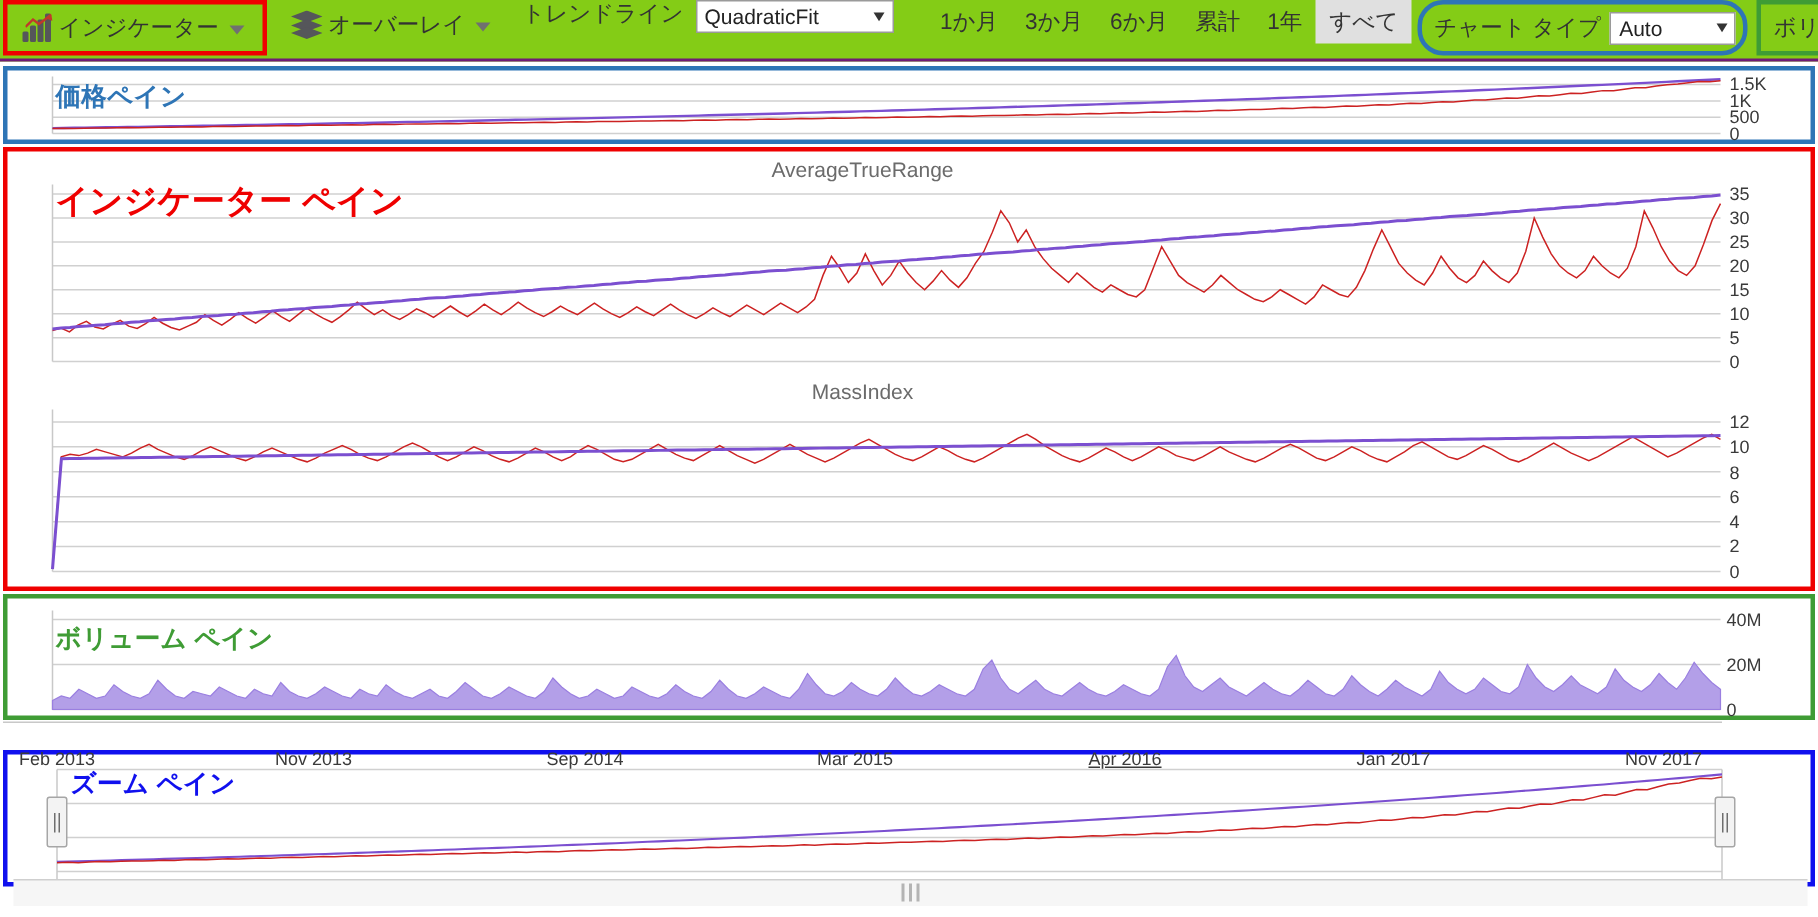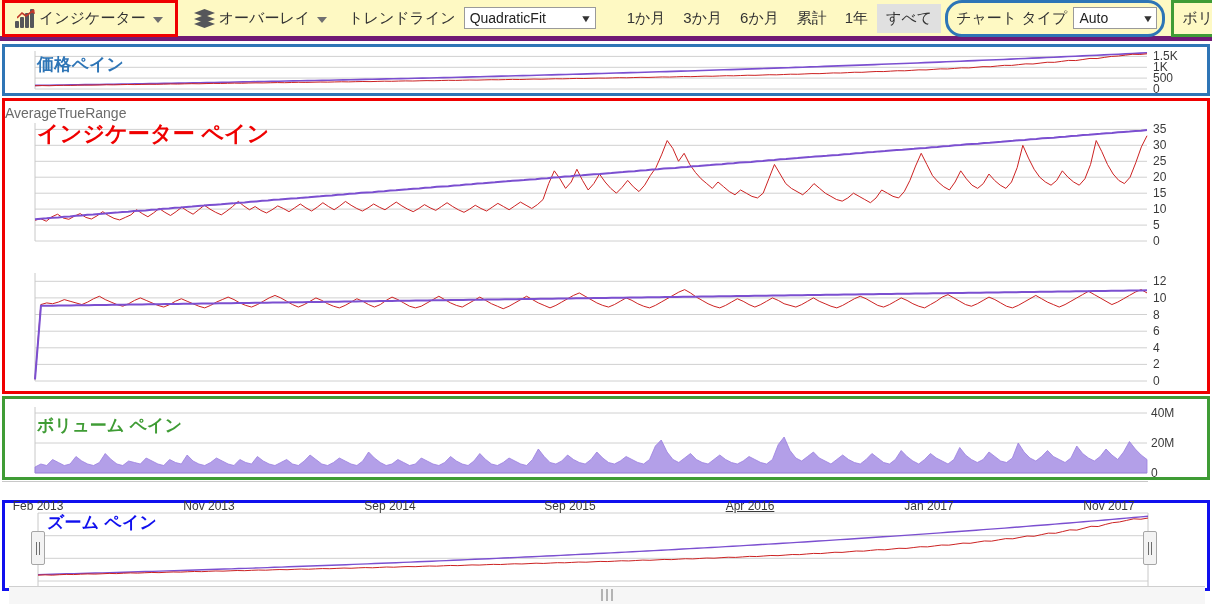--- a/index.html
+++ b/index.html
@@ -14,24 +14,24 @@
     height: 611px;
     overflow: hidden;
     background: #ffffff;
   }
 
   
   .toolbar {
     position: absolute;
     left: 0; top: 0;
     width: 1212px; height: 41px;
-    background: #fef9c3;
-    border-bottom: 5px solid #701a75;
+    background: #84cc16;
+    border-bottom: 2px solid #701a75;
     display: flex;
-    align-items: center;
+    align-items: flex-start;
     white-space: nowrap;
   }
   .tb-group { display: flex; align-items: center; }
 
   .hl-red   { border: 3px solid #ef0000; }
   .hl-blue  { border: 3px solid #2e75b6; }
   .hl-green { border: 3px solid #3f9c35; }
 
   .menu-btn {
     display: flex; align-items: center;
@@ -262,21 +262,21 @@
         <div style="top: 3.42857px;">1.5K</div>
         <div style="top: 14.2857px;">1K</div>
         <div style="top: 25.1429px; text-align: right;">500</div>
         <div style="top: 36px;">0</div>
       </div>
   </div>
 
   <div class="pane hl-red" style="left:2px; top:98px; width:1208px; height:296px;">
     <div class="pane-label" style="left:32px; top:18px; color:#ef0000; font-size:22px;">インジケーター ペイン</div>
 
-    <div class="chart-title" style="left:0; top:4px; width:1140px; text-align:left;">AverageTrueRange</div>
+    <div class="chart-title" style="left:0; top:4px; width:1140px; text-align:center;">AverageTrueRange</div>
     <svg id="svg-atr" width="1202" height="148" style="position:absolute; left:0; top:0;">
         <line x1="30" y1="140.0" x2="1142" y2="140.0" stroke="#d0d0d0" stroke-width="1"></line>
         <line x1="30" y1="124.1" x2="1142" y2="124.1" stroke="#d0d0d0" stroke-width="1"></line>
         <line x1="30" y1="108.1" x2="1142" y2="108.1" stroke="#d0d0d0" stroke-width="1"></line>
         <line x1="30" y1="92.2" x2="1142" y2="92.2" stroke="#d0d0d0" stroke-width="1"></line>
         <line x1="30" y1="76.2" x2="1142" y2="76.2" stroke="#d0d0d0" stroke-width="1"></line>
         <line x1="30" y1="60.3" x2="1142" y2="60.3" stroke="#d0d0d0" stroke-width="1"></line>
         <line x1="30" y1="44.3" x2="1142" y2="44.3" stroke="#d0d0d0" stroke-width="1"></line>
         <line x1="30" y1="28.4" x2="1142" y2="28.4" stroke="#d0d0d0" stroke-width="1"></line>
         <line x1="30" y1="22" x2="30" y2="140" stroke="#c8c8c8" stroke-width="1"></line>
@@ -287,20 +287,21 @@
         <div style="top: 22.3784px;">35</div>
         <div style="top: 38.3243px;">30</div>
         <div style="top: 54.2703px;">25</div>
         <div style="top: 70.2162px;">20</div>
         <div style="top: 86.1622px;">15</div>
         <div style="top: 102.108px;">10</div>
         <div style="top: 118.054px;">5</div>
         <div style="top: 134px;">0</div>
       </div>
 
+    <div class="chart-title" style="left:0; top:152px; width:1140px; text-align:center;">MassIndex</div>
     <svg id="svg-mass" width="1202" height="142" style="position:absolute; left:0; top:148px;">
         <line x1="30" y1="132.0" x2="1142" y2="132.0" stroke="#d0d0d0" stroke-width="1"></line>
         <line x1="30" y1="115.4" x2="1142" y2="115.4" stroke="#d0d0d0" stroke-width="1"></line>
         <line x1="30" y1="98.8" x2="1142" y2="98.8" stroke="#d0d0d0" stroke-width="1"></line>
         <line x1="30" y1="82.2" x2="1142" y2="82.2" stroke="#d0d0d0" stroke-width="1"></line>
         <line x1="30" y1="65.5" x2="1142" y2="65.5" stroke="#d0d0d0" stroke-width="1"></line>
         <line x1="30" y1="48.9" x2="1142" y2="48.9" stroke="#d0d0d0" stroke-width="1"></line>
         <line x1="30" y1="32.3" x2="1142" y2="32.3" stroke="#d0d0d0" stroke-width="1"></line>
         <line x1="30" y1="24" x2="30" y2="132" stroke="#c8c8c8" stroke-width="1"></line>
         <path d="M30.00 130.34 L35.85 55.57 L41.71 53.91 L47.56 54.74 L53.41 53.08 L59.26 50.58 L65.12 52.25 L70.97 53.91 L76.82 55.57 L82.67 53.08 L88.53 49.75 L94.38 47.26 L100.23 50.58 L106.08 53.08 L111.94 55.57 L117.79 57.23 L123.64 54.74 L129.49 51.42 L135.35 48.92 L141.20 51.42 L147.05 53.91 L152.91 56.40 L158.76 58.06 L164.61 55.57 L170.46 52.25 L176.32 49.75 L182.17 52.25 L188.02 54.74 L193.87 57.23 L199.73 58.89 L205.58 56.40 L211.43 53.08 L217.28 50.58 L223.14 48.09 L228.99 50.58 L234.84 53.91 L240.69 56.40 L246.55 58.06 L252.40 55.57 L258.25 52.25 L264.11 48.92 L269.96 46.43 L275.81 48.92 L281.66 52.25 L287.52 55.57 L293.37 58.06 L299.22 55.57 L305.07 52.25 L310.93 48.92 L316.78 51.42 L322.63 54.74 L328.48 57.23 L334.34 58.89 L340.19 56.40 L346.04 53.08 L351.89 49.75 L357.75 52.25 L363.60 55.57 L369.45 58.06 L375.31 55.57 L381.16 51.42 L387.01 48.09 L392.86 50.58 L398.72 53.91 L404.57 57.23 L410.42 58.89 L416.27 57.23 L422.13 53.91 L427.98 50.58 L433.83 47.26 L439.68 50.58 L445.54 53.91 L451.39 56.40 L457.24 58.06 L463.09 54.74 L468.95 51.42 L474.80 48.09 L480.65 51.42 L486.51 54.74 L492.36 57.23 L498.21 59.72 L504.06 57.23 L509.92 53.91 L515.77 50.58 L521.62 47.26 L527.47 50.58 L533.33 53.91 L539.18 56.40 L545.03 58.89 L550.88 56.40 L556.74 53.08 L562.59 49.75 L568.44 46.43 L574.29 43.94 L580.15 47.26 L586.00 50.58 L591.85 53.91 L597.71 56.40 L603.56 58.06 L609.41 55.57 L615.26 52.25 L621.12 48.92 L626.97 51.42 L632.82 54.74 L638.67 57.23 L644.53 58.89 L650.38 56.40 L656.23 53.08 L662.08 49.75 L667.94 46.43 L673.79 43.11 L679.64 40.62 L685.49 43.94 L691.35 48.09 L697.20 51.42 L703.05 54.74 L708.91 57.23 L714.76 58.89 L720.61 56.40 L726.46 53.08 L732.32 49.75 L738.17 52.25 L744.02 55.57 L749.87 58.06 L755.73 55.57 L761.58 52.25 L767.43 48.92 L773.28 51.42 L779.14 54.74 L784.99 56.40 L790.84 58.06 L796.69 55.57 L802.55 52.25 L808.40 48.92 L814.25 52.25 L820.11 54.74 L825.96 57.23 L831.81 58.89 L837.66 56.40 L843.52 53.08 L849.37 49.75 L855.22 47.26 L861.07 49.75 L866.93 53.08 L872.78 56.40 L878.63 58.06 L884.48 55.57 L890.34 52.25 L896.19 48.92 L902.04 51.42 L907.89 54.74 L913.75 57.23 L919.60 58.89 L925.45 55.57 L931.31 52.25 L937.16 48.09 L943.01 45.60 L948.86 48.92 L954.72 52.25 L960.57 55.57 L966.42 57.23 L972.27 54.74 L978.13 51.42 L983.98 48.09 L989.83 50.58 L995.68 53.91 L1001.54 57.23 L1007.39 58.89 L1013.24 56.40 L1019.09 53.08 L1024.95 49.75 L1030.80 46.43 L1036.65 49.75 L1042.51 53.08 L1048.36 55.57 L1054.21 58.06 L1060.06 55.57 L1065.92 52.25 L1071.77 48.92 L1077.62 45.60 L1083.47 42.28 L1089.33 45.60 L1095.18 48.92 L1101.03 52.25 L1106.88 55.57 L1112.74 53.08 L1118.59 49.75 L1124.44 46.43 L1130.29 43.11 L1136.15 40.62 L1142.00 43.94 " fill="none" stroke="#cc2222" stroke-width="1"></path>
@@ -330,21 +331,21 @@
         <div style="top: 8px;">40M</div>
         <div style="top: 38px;">20M</div>
         <div style="top: 68px;">0</div>
       </div>
   </div>
 
   <div class="xaxis" style="left:2px; top:481px; width:1146px;">
     <span style="left:36px;">Feb 2013</span>
     <span style="left:207px;">Nov 2013</span>
     <span style="left:388px;">Sep 2014</span>
-    <span style="left:568px;">Sep 2015</span>
+    <span style="left:568px;">Mar 2015</span>
     <span style="left:748px;text-decoration:underline;">Apr 2016</span>
     <span style="left:927px;">Jan 2017</span>
     <span style="left:1107px;">Nov 2017</span>
   </div>
 
   <div class="pane hl-blue" style="left:2px; top:500px; width:1208px; height:91px; border-color:#1010ee;text-align:right;">
     <div class="pane-label" style="left:42px; top:8px; color:#1010ee;">ズーム ペイン</div>
     <svg id="svg-zoom" width="1202" height="103">
         <line x1="33" y1="10.0" x2="1143" y2="10.0" stroke="#d0d0d0" stroke-width="1"></line>
         <line x1="33" y1="32.7" x2="1143" y2="32.7" stroke="#d0d0d0" stroke-width="1"></line>

